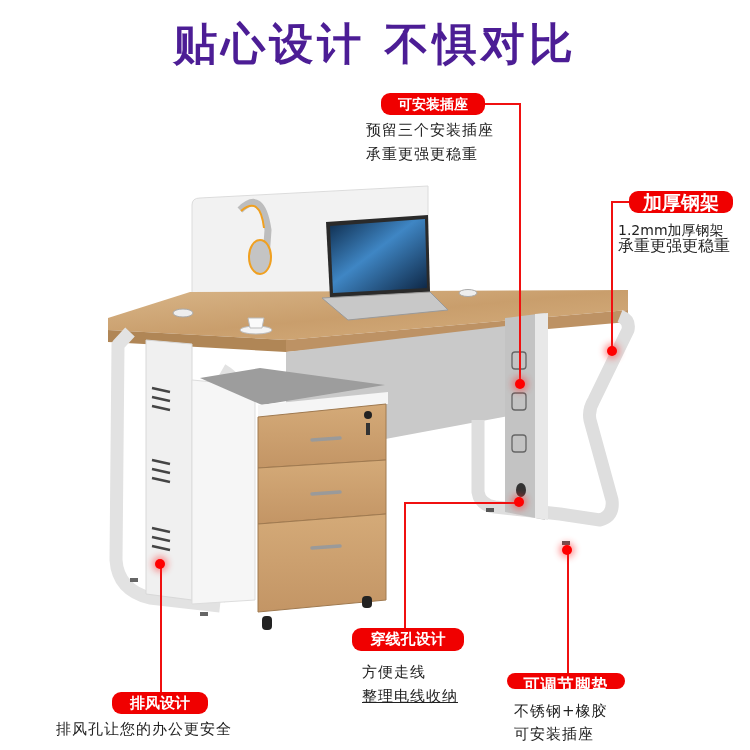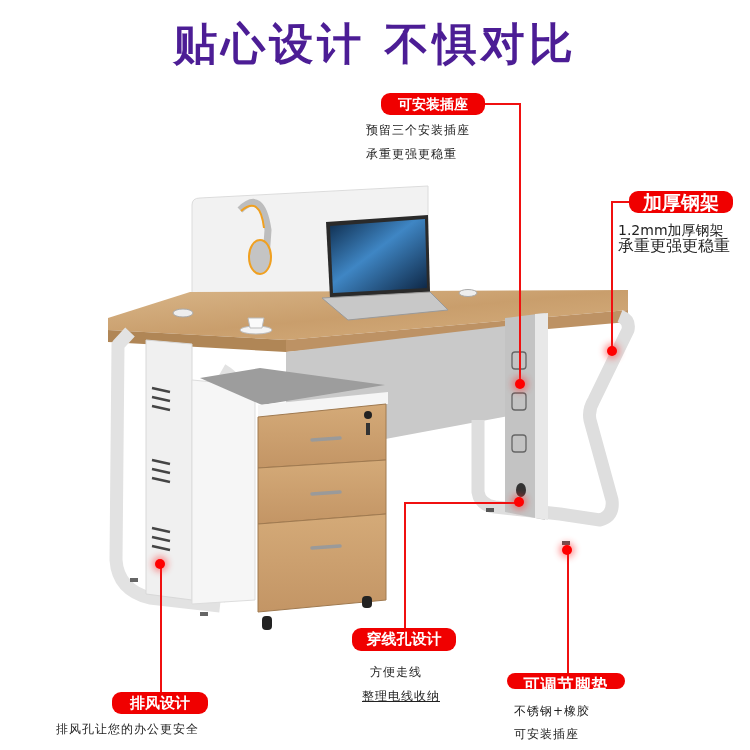--- a/index.html
+++ b/index.html
@@ -1,19 +1,19 @@
 <!DOCTYPE html>
 <html><head>
 <meta charset="utf-8">
 <style>
   html,body{margin:0;padding:0;background:#fff;}
   body{width:750px;height:750px;position:relative;overflow:hidden;font-family:"DejaVu Sans","Liberation Sans",sans-serif;}
   .title{position:absolute;left:0;top:14px;width:750px;text-align:center;color:#4c1d95;font-size:44px;font-weight:bold;letter-spacing:4px;line-height:60px;}
   .badge{position:absolute;background:#f00000;color:#ffffff;font-weight:bold;border-radius:9px;text-align:center;white-space:nowrap;}
-  .desc{position:absolute;color:#222;white-space:nowrap;line-height:22px;font-size:12px;letter-spacing:1px;}
+  .desc{position:absolute;color:#222;white-space:nowrap;line-height:22px;font-size:15px;letter-spacing:1px;}
   .line{position:absolute;background:#f01010;}
   .dot{position:absolute;width:10px;height:10px;border-radius:50%;background:#f00;box-shadow:0 0 6px 3px rgba(255,40,40,.45);}
   svg{position:absolute;left:0;top:0;}
 </style>
 </head>
 <body>
 
 <div class="title">贴心设计  不惧对比</div>
 
 <svg width="750" height="750" viewBox="0 0 750 750">
@@ -133,22 +133,22 @@
 <div class="line" style="left:611px;top:201px;width:20px;height:1.5px;"></div>
 <div class="line" style="left:611px;top:201px;width:1.5px;height:152px;"></div>
 <div class="dot" style="left:607px;top:346px;"></div>
 <div class="badge" style="left:629px;top:191px;width:104px;height:22px;line-height:22px;font-size:19px;">加厚钢架</div>
 <div class="desc" style="left:618px;top:219px;font-size:14px;letter-spacing:0;">1.2mm加厚钢架</div>
 <div class="desc" style="left:618px;top:235px;font-size:16px;letter-spacing:0;">承重更强更稳重</div>
 
 <div class="line" style="left:404px;top:502px;width:116px;height:1.5px;"></div>
 <div class="line" style="left:404px;top:502px;width:1.5px;height:126px;"></div>
 <div class="dot" style="left:514px;top:497px;"></div>
-<div class="badge" style="left:352px;top:628px;width:104px;height:23px;line-height:23px;font-size:15px;">穿线孔设计</div>
-<div class="desc" style="left:362px;top:661px;margin-left:8px;">方便走线</div>
+<div class="badge" style="left:352px;top:628px;width:112px;height:23px;line-height:23px;font-size:15px;">穿线孔设计</div>
+<div class="desc" style="left:362px;top:661px;">方便走线</div>
 <div class="desc" style="left:362px;top:685px;text-decoration:underline;">整理电线收纳</div>
 
 <div class="line" style="left:567px;top:552px;width:1.5px;height:122px;"></div>
 <div class="dot" style="left:562px;top:545px;"></div>
 <div class="badge" style="left:507px;top:673px;width:118px;height:16px;line-height:24px;font-size:16px;letter-spacing:1px;">可调节脚垫</div>
 <div class="desc" style="left:514px;top:700px;">不锈钢+橡胶</div>
 <div class="desc" style="left:514px;top:723px;">可安装插座</div>
 
 <div class="line" style="left:160px;top:565px;width:1.5px;height:128px;"></div>
 <div class="dot" style="left:155px;top:559px;"></div>

